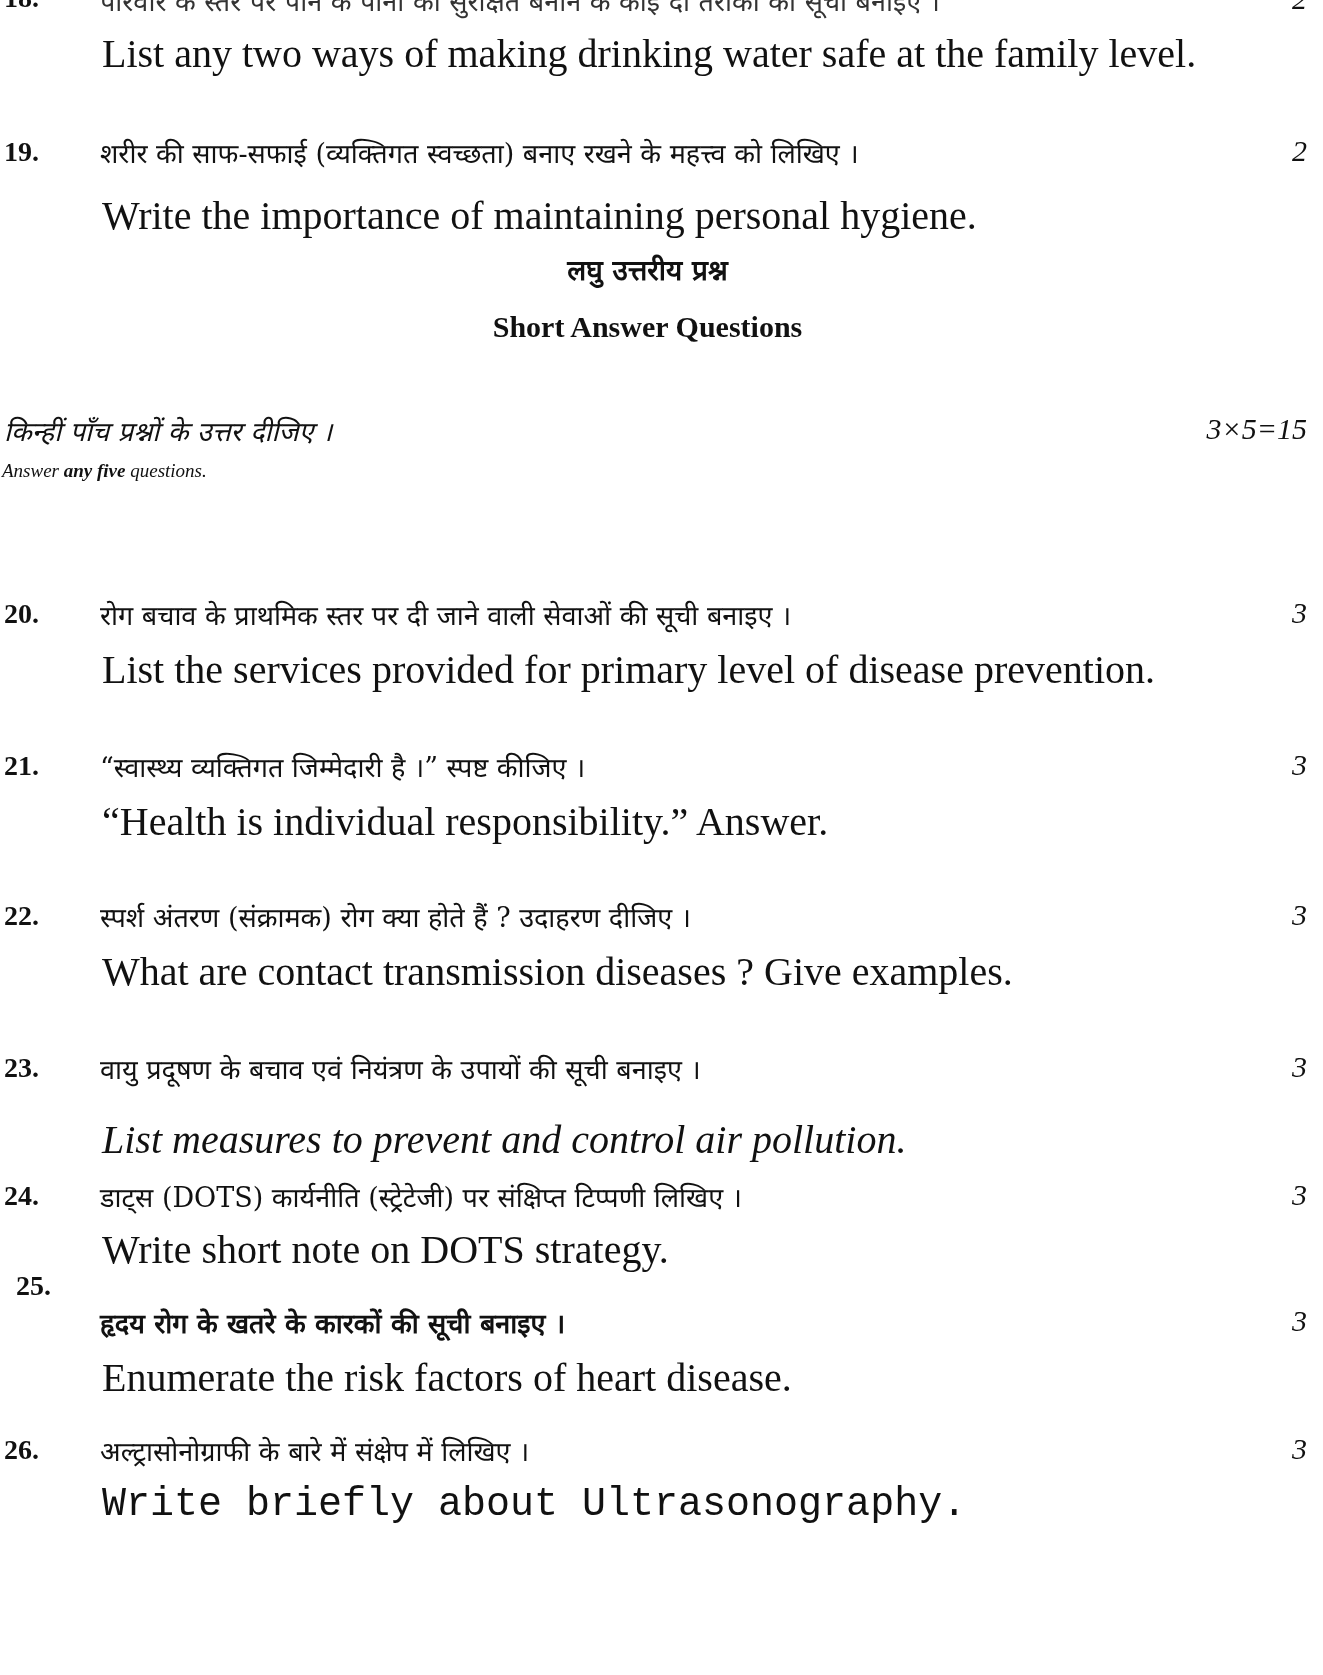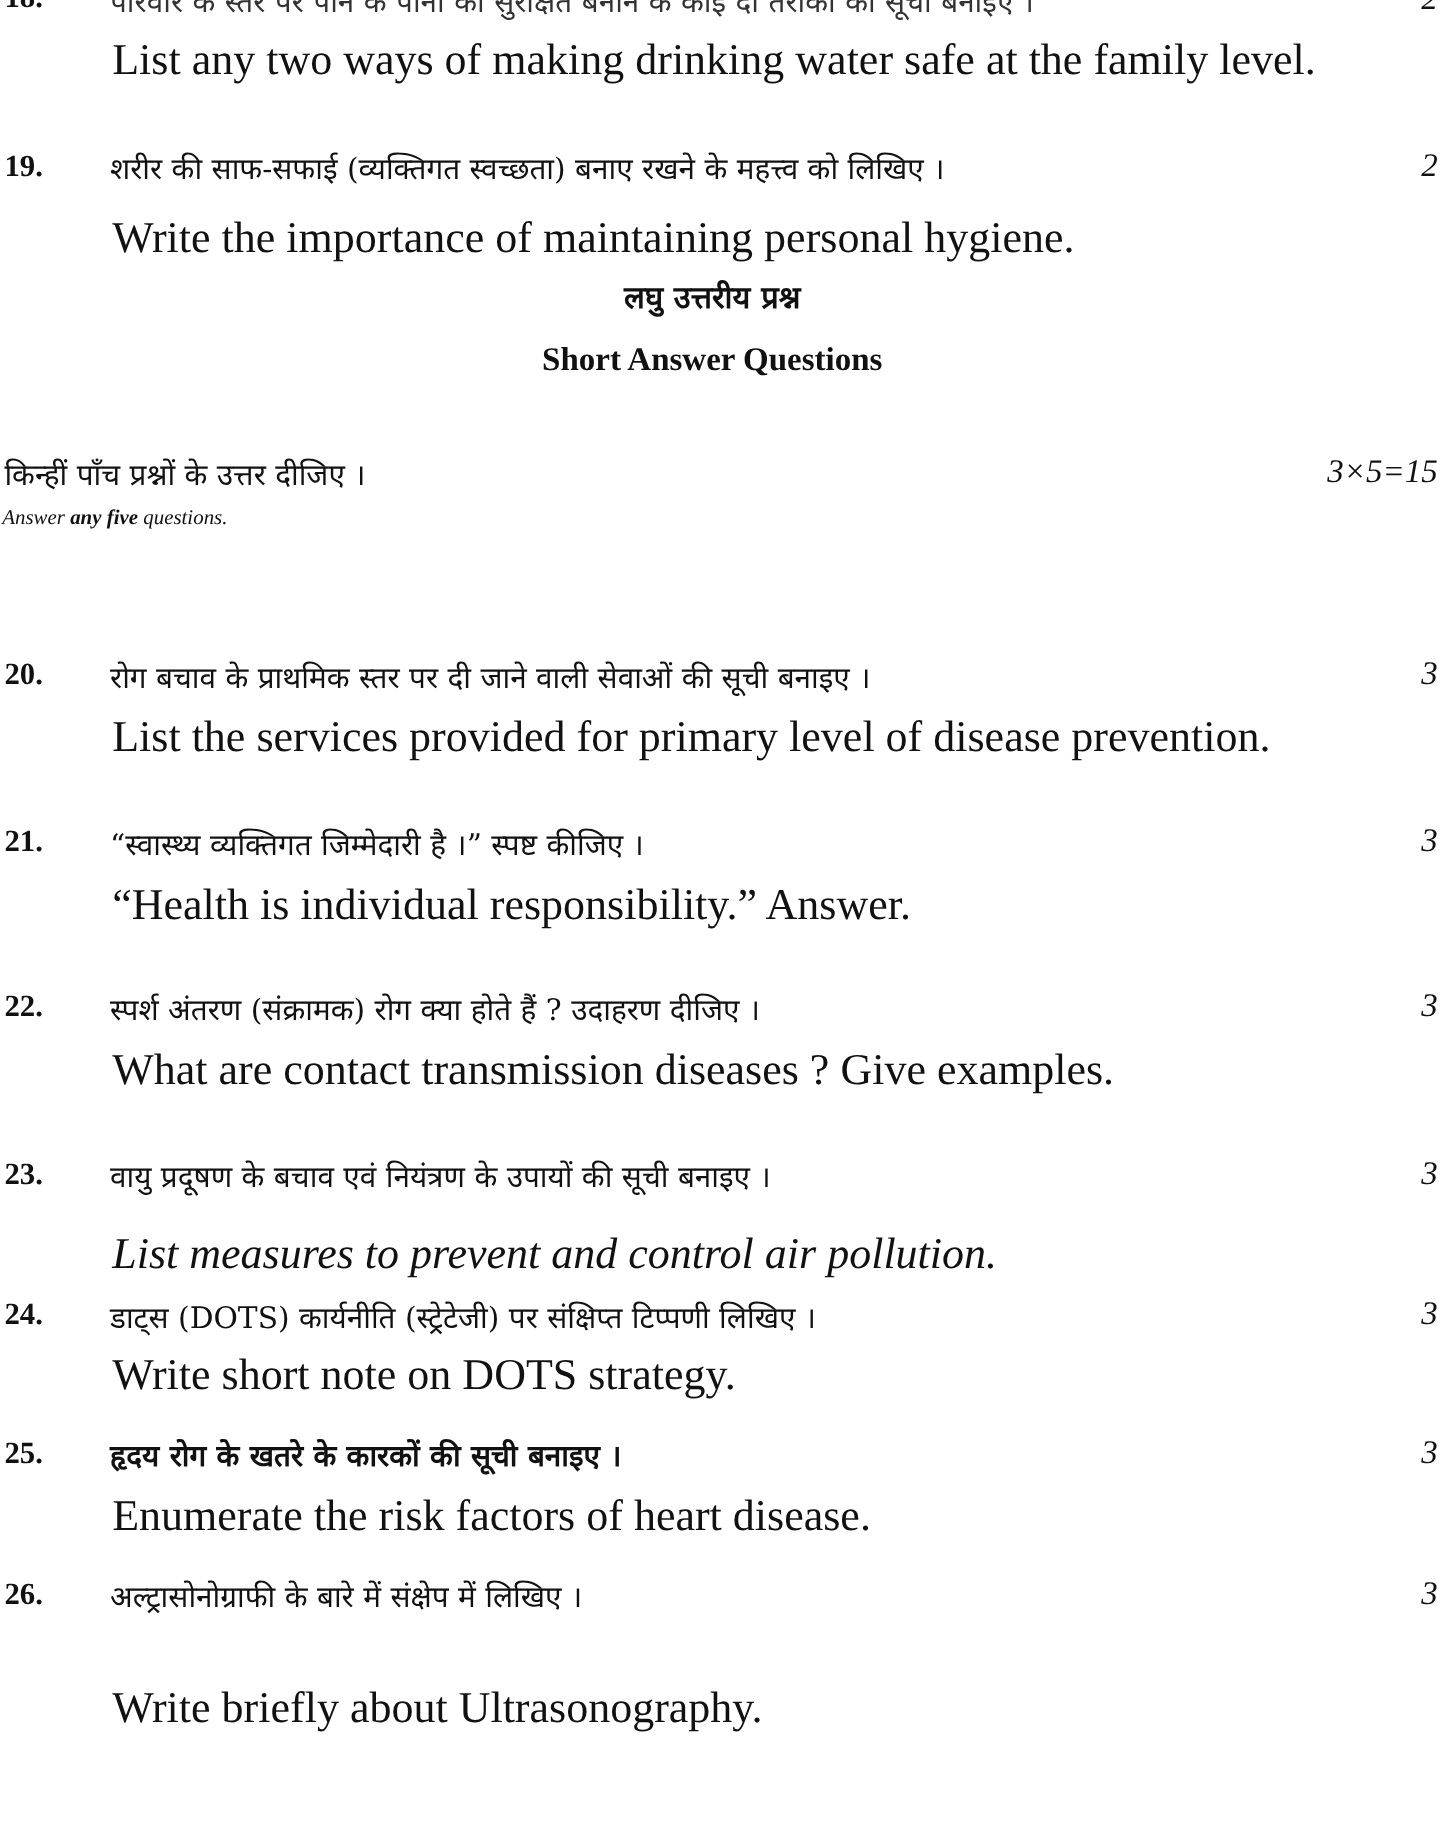--- a/index.html
+++ b/index.html
@@ -9,21 +9,21 @@
     color: #111111;
   }
   .abs { position: absolute; white-space: nowrap; }
   .qnum { font-weight: bold; font-size: 28px; left: 4px; font-family: "Liberation Serif", serif; }
   .hi { font-size: 27px; left: 100px; font-family: "DejaVu Serif", serif; }
   .en { font-size: 40px; left: 102px; font-family: "Liberation Serif", serif; }
   .marks { font-size: 30px; right: 16px; font-style: italic; font-family: "Liberation Serif", serif; text-align: right; }
   .center { left: 0; width: 1295px; text-align: center; }
   .heading-hi { font-size: 28px; font-weight: bold; font-family: "DejaVu Serif", serif; }
   .heading-en { font-size: 30px; font-weight: bold; font-family: "Liberation Serif", serif; }
-  .instr-hi { font-size: 27px; left: 4px; font-family: "DejaVu Serif", serif; }
+  .instr-hi { font-size: 27px; font-style: italic; left: 4px; font-family: "DejaVu Serif", serif; }
   .instr-en { font-size: 19px; font-style: italic; left: 2px; font-family: "Liberation Serif", serif; }
   .top-cut { top: -18px; font-size: 27px; left: 100px; color: #333; font-family: "DejaVu Serif", serif; }
   .top-cut-num { top: -18px; left: 4px; font-size: 28px; font-weight: bold; font-family: "Liberation Serif", serif; }
   .top-cut-marks { top: -18px; right: 16px; font-size: 30px; font-style: italic; font-family: "Liberation Serif", serif; }
 </style>
 </head>
 <body>
 
 <div class="abs top-cut-num">18.</div>
 <div class="abs top-cut">परिवार के स्तर पर पीने के पानी को सुरक्षित बनाने के कोई दो तरीकों की सूची बनाइए ।</div>
@@ -60,21 +60,21 @@
 <div class="abs qnum" style="top:1052px;">23.</div>
 <div class="abs hi" style="top:1050px;">वायु प्रदूषण के बचाव एवं नियंत्रण के उपायों की सूची बनाइए ।</div>
 <div class="abs marks" style="top:1050px;">3</div>
 <div class="abs en" style="top:1116px;font-style:italic;">List measures to prevent and control air pollution.</div>
 
 <div class="abs qnum" style="top:1180px;">24.</div>
 <div class="abs hi" style="top:1178px;">डाट्स (DOTS) कार्यनीति (स्ट्रेटेजी) पर संक्षिप्त टिप्पणी लिखिए ।</div>
 <div class="abs marks" style="top:1178px;">3</div>
 <div class="abs en" style="top:1226px;">Write short note on DOTS strategy.</div>
 
-<div class="abs qnum" style="top:1306px;">25.</div>
+<div class="abs qnum" style="top:1270px;margin-left:12px;">25.</div>
 <div class="abs hi" style="top:1304px;font-weight:bold;">हृदय रोग के खतरे के कारकों की सूची बनाइए ।</div>
 <div class="abs marks" style="top:1304px;">3</div>
 <div class="abs en" style="top:1354px;">Enumerate the risk factors of heart disease.</div>
 
 <div class="abs qnum" style="top:1434px;">26.</div>
 <div class="abs hi" style="top:1432px;">अल्ट्रासोनोग्राफी के बारे में संक्षेप में लिखिए ।</div>
 <div class="abs marks" style="top:1432px;">3</div>
-<div class="abs en" style="top:1528px;">Write briefly about Ultrasonography.</div>
+<div class="abs en" style="top:1482px;font-family:Liberation Mono, monospace;">Write briefly about Ultrasonography.</div>
 
 </body></html>

